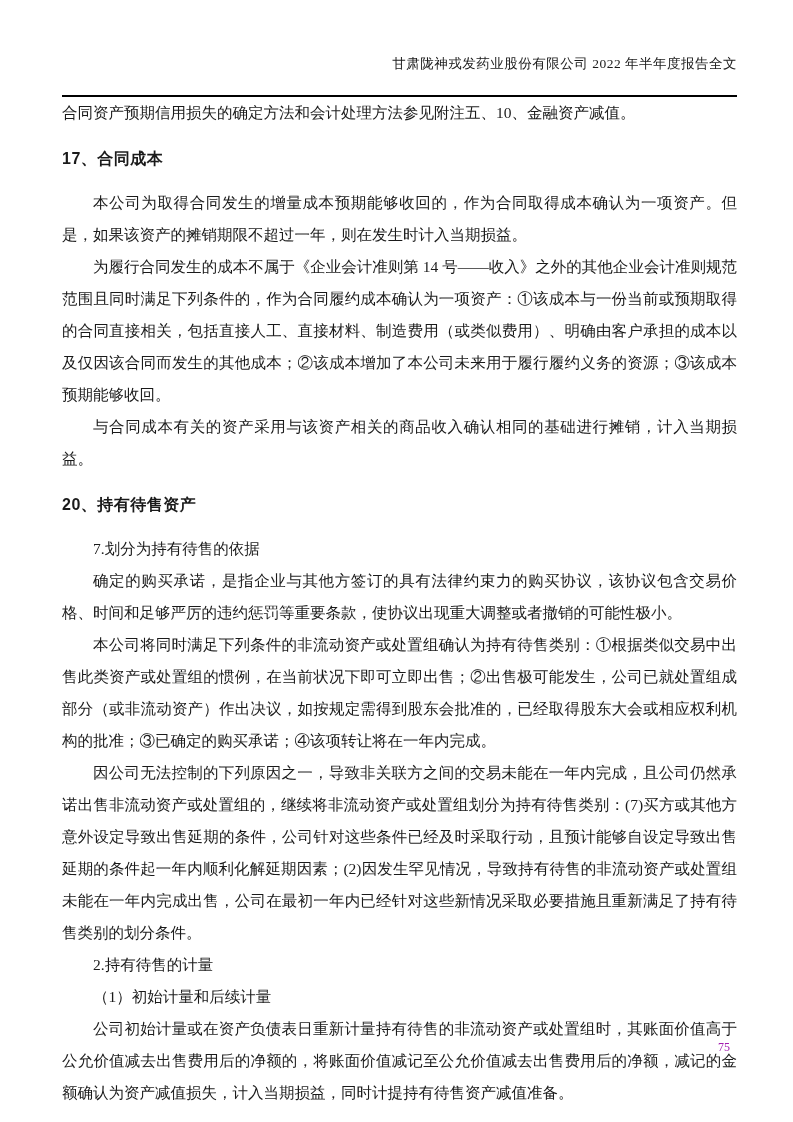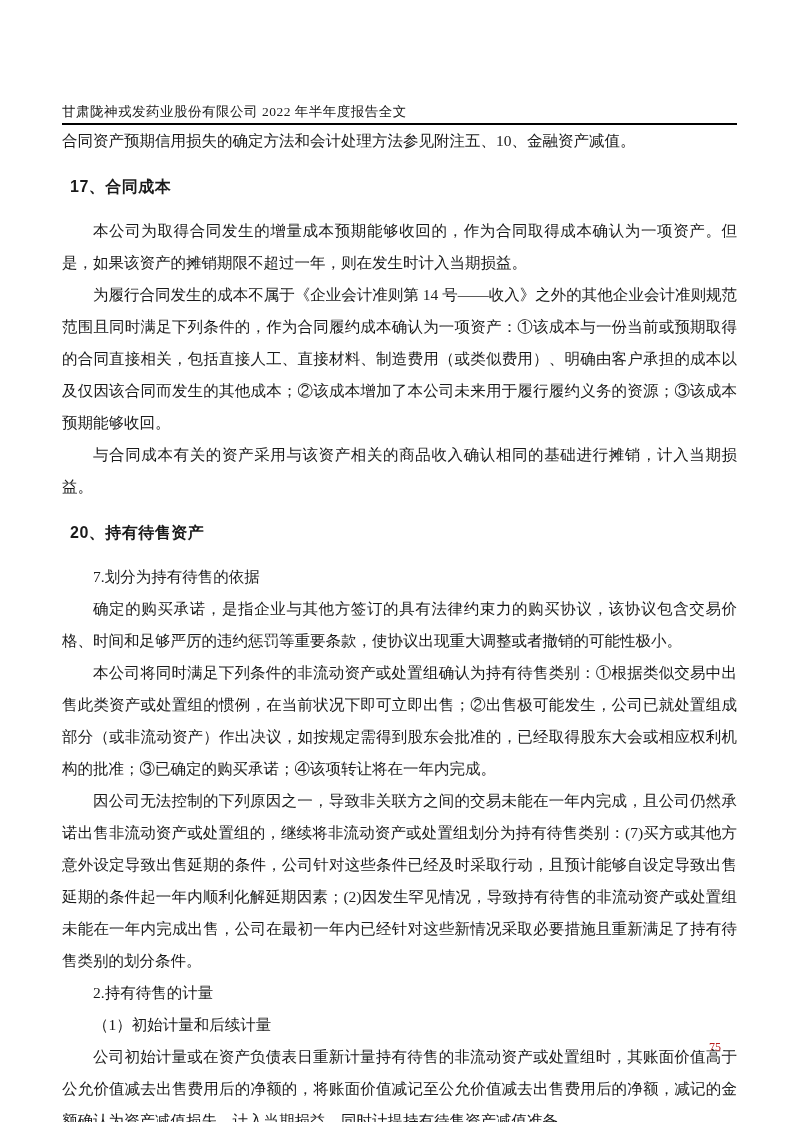--- a/index.html
+++ b/index.html
@@ -13,56 +13,56 @@
     height: 1122px;
     margin: 0 auto;
     background: #ffffff;
     box-sizing: border-box;
     padding: 54px 56px 0 62px;
     color: #1a1a1a;
     font-family: "Liberation Serif", "DejaVu Serif", serif;
     overflow: hidden;
   }
   .page-header {
+    text-align: right;
     font-size: 13.5px;
     line-height: 19px;
-    padding-bottom: 2px;
+    padding-bottom: 22px;
     border-bottom: 2px solid #000000;
     letter-spacing: 0.5px;
-    margin-top: 48px;
   }
   .page-body {
     font-size: 15.5px;
     line-height: 32px;
     text-align: justify;
     text-justify: inter-ideograph;
   }
   .para {
     margin: 0;
     text-indent: 2em;
   }
   .para.no-indent {
     text-indent: 0;
   }
   .section-heading {
     font-family: "Liberation Sans", "DejaVu Sans", sans-serif;
     font-size: 16px;
     font-weight: bold;
     line-height: 32px;
-    margin: 14px 0 12px 8px;
+    margin: 14px 0 12px 0;
     text-align: left;
     letter-spacing: 0.5px;
   }
   .page-number {
     position: absolute;
     top: 1040px;
-    right: 72px;
+    right: 63px;
     font-size: 12px;
     line-height: 14px;
-    color: #b91c1c;
+    color: #a21caf;
   }
 </style>
 </head>
 <body>
 
 <div class="page">
 
   <header class="page-header">
     <span>甘肃陇神戎发药业股份有限公司 2022 年半年度报告全文</span>
   </header>

